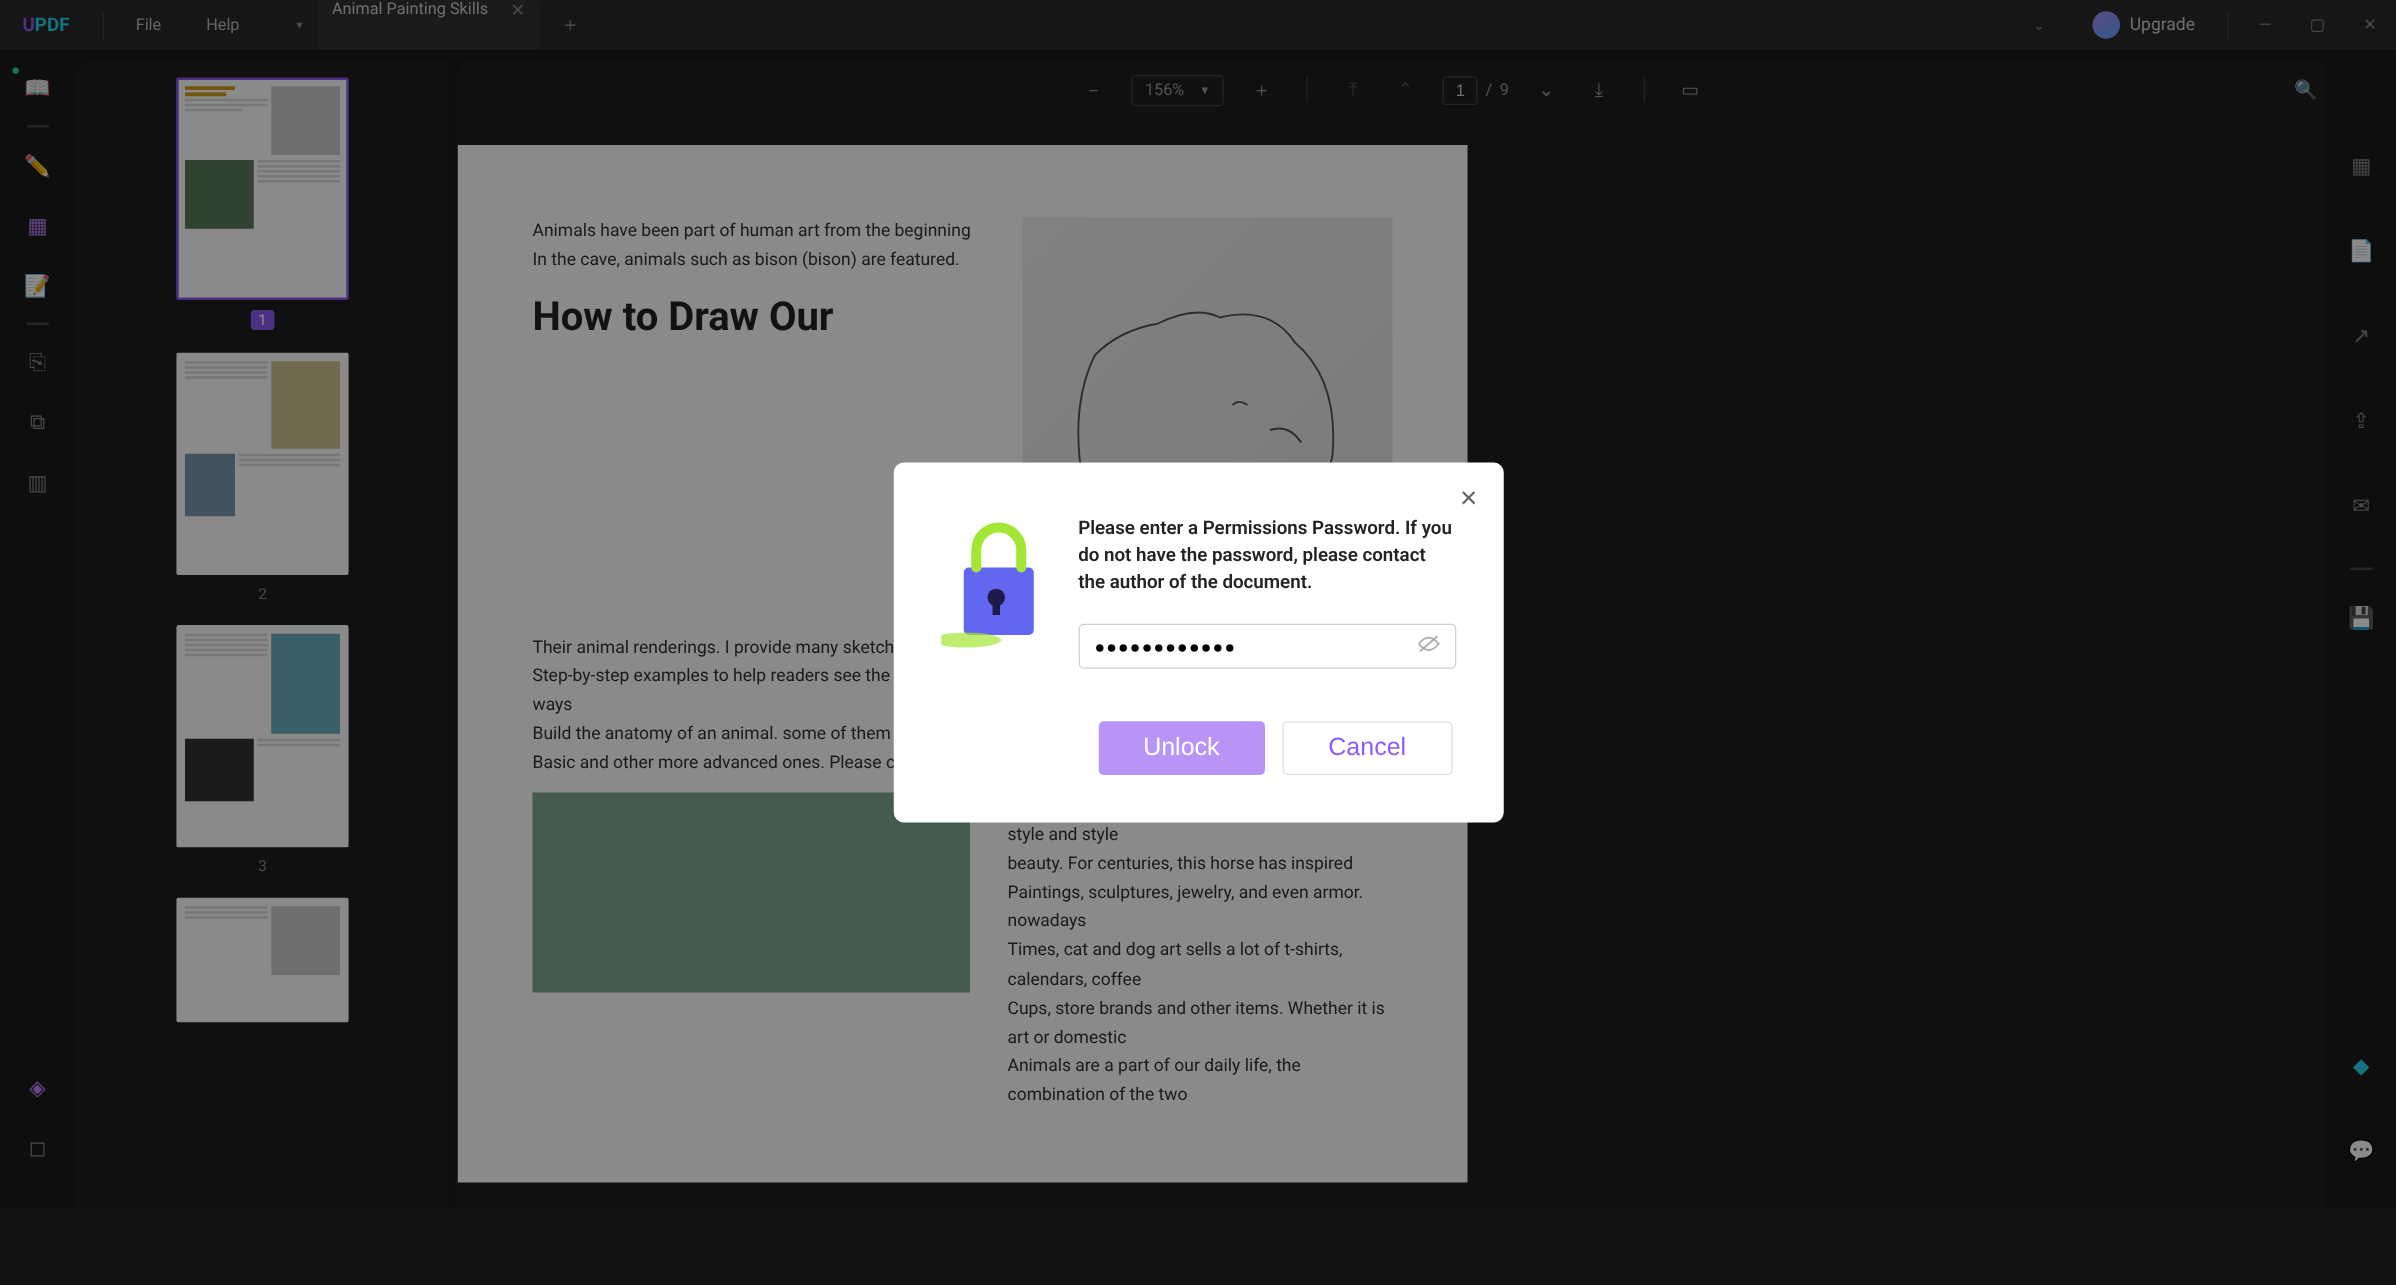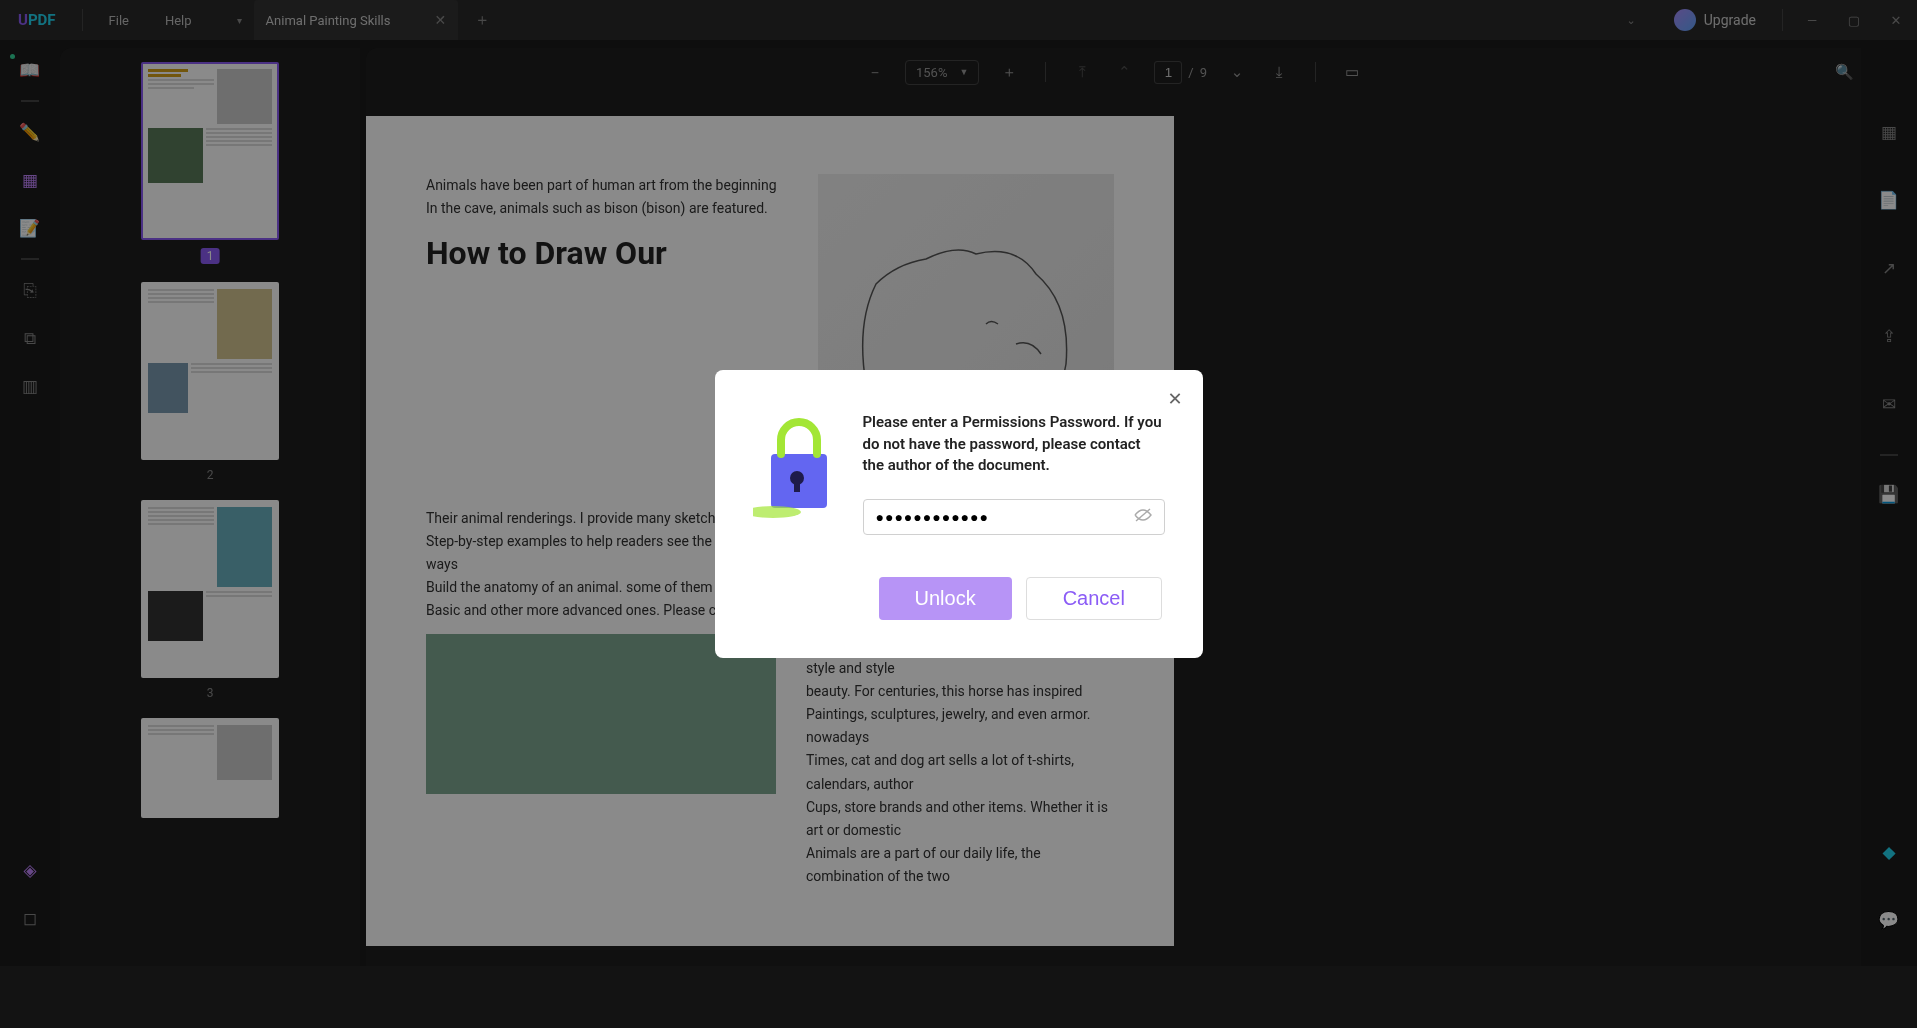--- a/index.html
+++ b/index.html
@@ -46,29 +46,28 @@
       height: 100%;
     }
     .tab-dropdown {
       width: 20px;
       text-align: center;
       color: #888;
       font-size: 10px;
     }
     .tab {
       display: flex;
-      align-items: center;
+      align-items: flex-start;
       padding: 0 12px;
       height: 100%;
       background: #333;
       border-radius: 4px 4px 0 0;
       margin: 0 4px;
       font-size: 13px;
       color: #ccc;
-      gap: 26px;
     }
     .tab-close {
       margin-left: 18px;
       color: #888;
       font-size: 14px;
     }
     .tab-add {
       padding: 0 12px;
       color: #888;
       font-size: 16px;
@@ -559,21 +558,21 @@
                   <path d="M40 80 Q20 120 30 180 Q40 240 80 280 L80 380 Q140 390 180 360 L180 260 Q220 220 230 160 Q235 100 200 70 Q180 40 140 50 Q120 40 90 55 Q60 60 40 80 Z M150 120 Q155 115 162 120 M180 140 Q195 135 205 150" fill="none" stroke="#555" stroke-width="1.5"></path>
                 </svg>
           </div>
         </div>
         <div class="doc-bottom">
           <div class="doc-img2"></div>
           <div style="flex:1">
             <p>Egyptian art celebrates animals like cats with style and style</p>
             <p>beauty. For centuries, this horse has inspired</p>
             <p>Paintings, sculptures, jewelry, and even armor. nowadays</p>
-            <p>Times, cat and dog art sells a lot of t-shirts, calendars, author</p>
+            <p>Times, cat and dog art sells a lot of t-shirts, calendars, coffee</p>
             <p>Cups, store brands and other items. Whether it is art or domestic</p>
             <p>Animals are a part of our daily life, the combination of the two</p>
           </div>
         </div>
       </div>
     </div>
   </div>
 
   <div class="right-rail">
     <div style="height:40px"></div>

